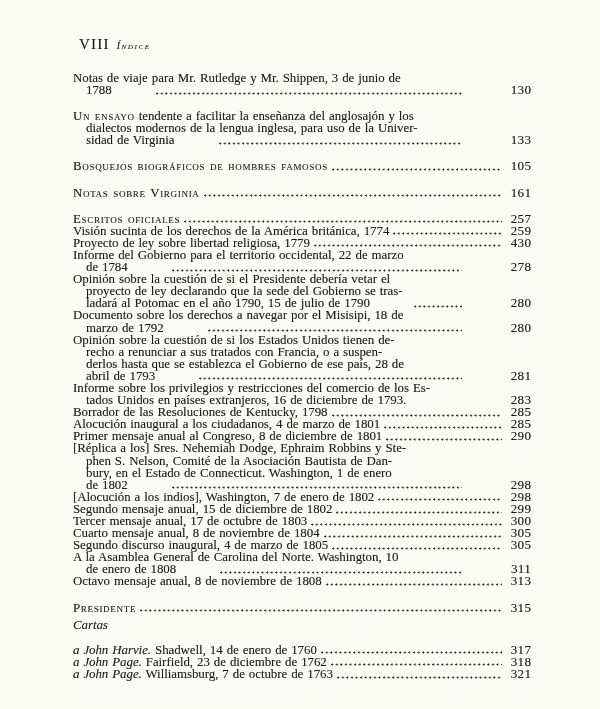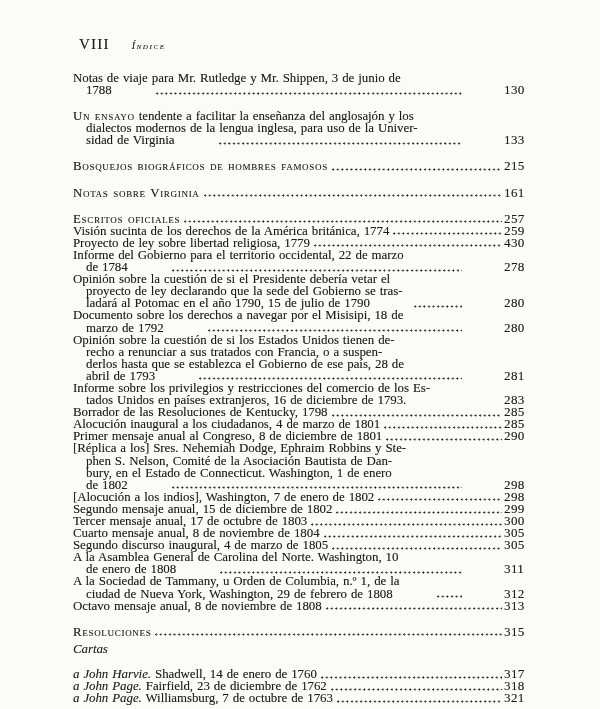--- a/index.html
+++ b/index.html
@@ -16,21 +16,21 @@
     padding:36px 62px 0 73px;
     overflow:hidden;
     text-shadow:0.2px 0.2px 0.35px rgba(20,20,20,0.35);
   }
   .hdr {
     font-size:15px;
     margin-left:6px;
     margin-bottom:19px;
     white-space:pre;
   }
-  .hdr .roman { letter-spacing:1.2px; margin-right:22px; }
+  .hdr .roman { letter-spacing:1.2px; margin-right:7px; }
   .hdr .title {
     font-style:italic;
     font-variant:small-caps;
     font-size:10px;
     letter-spacing:1.6px;
   }
   .toc { font-size:12.8px; line-height:12.1px; word-spacing:0.8px; }
   .entry { }
   .entry.section { margin-top:14px; }
   .entry.subhead { margin-top:5px; margin-bottom:13px; }
@@ -47,21 +47,21 @@
     align-self:flex-end;
     margin:0 2px 1.5px 4px;
     background-image:radial-gradient(circle at 1.2px 1.5px, #2e2e2e 0.85px, transparent 1.25px);
     background-repeat:repeat-x;
     background-size:4.6px 3px;
   }
   .dots.nodots { background:none; }
   .pg {
     flex:0 0 auto;
     width:34px;
-    text-align:left;
+    text-align:center;
     font-size:13px;
     letter-spacing:0.4px;
   }
 </style>
 </head>
 <body>
 
 <div class="page">
   <div class="hdr"><span class="roman">VIII</span><span class="title">Índice</span></div>
 
@@ -69,21 +69,21 @@
       <div class="entry item ind1">
         <div class="line"><span class="txt"><span>Notas de viaje para Mr. Rutledge y Mr. Shippen, 3 de junio de</span></span></div>
         <div class="line cont"><span class="txt"><span>1788</span></span><span class="dots"></span><span class="pg">130</span></div>
       </div>
       <div class="entry section ind0">
         <div class="line"><span class="txt"><span class="sc">Un ensayo</span><span> tendente a facilitar la enseñanza del anglosajón y los</span></span></div>
         <div class="line cont"><span class="txt"><span>dialectos modernos de la lengua inglesa, para uso de la Univer-</span></span></div>
         <div class="line cont"><span class="txt"><span>sidad de Virginia</span></span><span class="dots"></span><span class="pg">133</span></div>
       </div>
       <div class="entry section ind0">
-        <div class="line"><span class="txt"><span class="sc">Bosquejos biográficos de hombres famosos</span></span><span class="dots"></span><span class="pg">215</span></div>
+        <div class="line"><span class="txt"><span class="sc">Bosquejos biográficos de hombres famosos</span></span><span class="dots"></span><span class="pg">105</span></div>
       </div>
       <div class="entry section ind0">
         <div class="line"><span class="txt"><span class="sc">Notas sobre Virginia</span></span><span class="dots"></span><span class="pg">161</span></div>
       </div>
       <div class="entry section ind0">
         <div class="line"><span class="txt"><span class="sc">Escritos oficiales</span></span><span class="dots"></span><span class="pg">257</span></div>
       </div>
       <div class="entry item ind1">
         <div class="line"><span class="txt"><span>Visión sucinta de los derechos de la América británica, 1774</span></span><span class="dots"></span><span class="pg">259</span></div>
       </div>
@@ -141,28 +141,24 @@
         <div class="line"><span class="txt"><span>Cuarto mensaje anual, 8 de noviembre de 1804</span></span><span class="dots"></span><span class="pg">305</span></div>
       </div>
       <div class="entry item ind1">
         <div class="line"><span class="txt"><span>Segundo discurso inaugural, 4 de marzo de 1805</span></span><span class="dots"></span><span class="pg">305</span></div>
       </div>
       <div class="entry item ind1">
         <div class="line"><span class="txt"><span>A la Asamblea General de Carolina del Norte. Washington, 10</span></span></div>
         <div class="line cont"><span class="txt"><span>de enero de 1808</span></span><span class="dots"></span><span class="pg">311</span></div>
       </div>
       <div class="entry item ind1">
-        <div class="line"><span class="txt"><span>A la Sociedad de Tammany, u Orden de Columbia, n.º 1, de la</span></span></div>
-        <div class="line cont"><span class="txt"><span>ciudad de Nueva York, Washington, 29 de febrero de 1808</span></span><span class="dots"></span><span class="pg">312</span></div>
-      </div>
-      <div class="entry item ind1">
         <div class="line"><span class="txt"><span>Octavo mensaje anual, 8 de noviembre de 1808</span></span><span class="dots"></span><span class="pg">313</span></div>
       </div>
       <div class="entry section ind0">
-        <div class="line"><span class="txt"><span class="sc">Resoluciones</span></span><span class="dots"></span><span class="pg">315</span></div>
+        <div class="line"><span class="txt"><span class="sc">Presidente</span></span><span class="dots"></span><span class="pg">315</span></div>
       </div>
       <div class="entry subhead ind0">
         <div class="line"><span class="txt"><span class="i">Cartas</span></span></div>
       </div>
       <div class="entry item ind1">
         <div class="line"><span class="txt"><span class="i">a John Harvie.</span><span> Shadwell, 14 de enero de 1760</span></span><span class="dots"></span><span class="pg">317</span></div>
       </div>
       <div class="entry item ind1">
         <div class="line"><span class="txt"><span class="i">a John Page.</span><span> Fairfield, 23 de diciembre de 1762</span></span><span class="dots"></span><span class="pg">318</span></div>
       </div>

